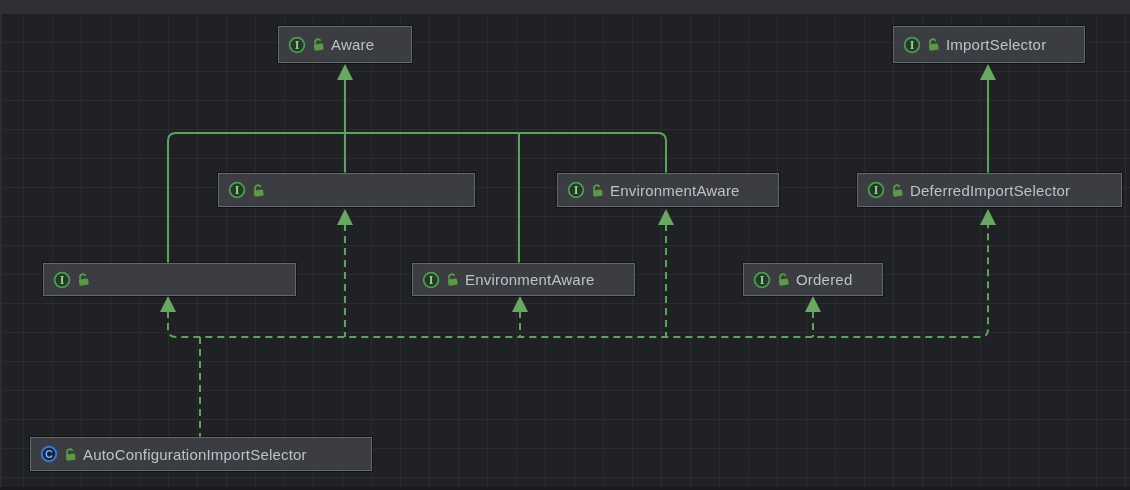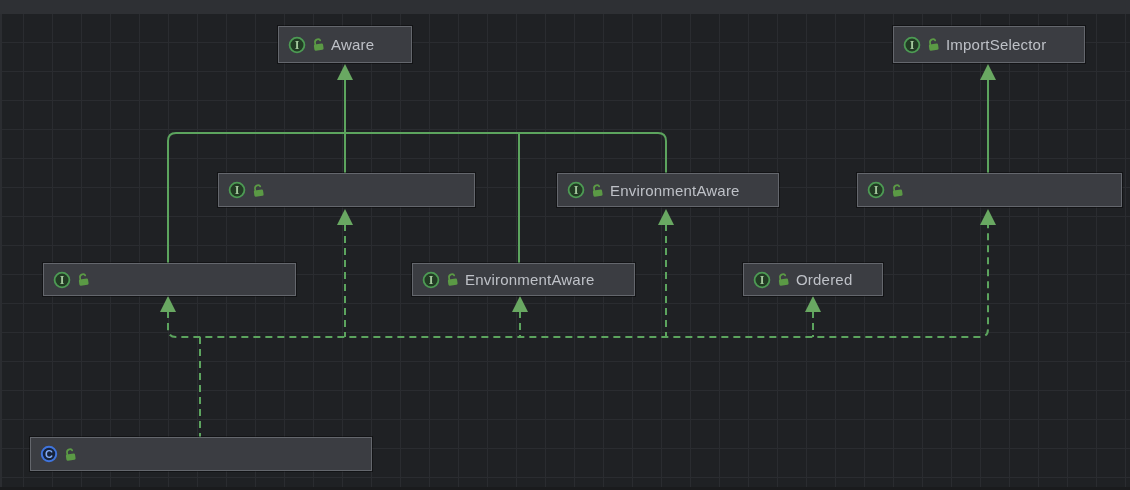--- a/index.html
+++ b/index.html
@@ -129,20 +129,21 @@
             <circle cx="9" cy="9" r="7.4" fill="#223b24" stroke="#4d9b54" stroke-width="1.8"></circle>
             <text x="9" y="13" text-anchor="middle" font-family="Liberation Serif,serif" font-size="12" font-weight="bold" fill="#a3c79c">I</text>
           </svg>
         </span>
         <span class="icon">
           <svg width="15" height="15" viewBox="0 0 15 15" style="transform:rotate(-8deg)">
             <path d="M4.3 7.3 V5.5 A3 3 0 0 1 9.8 3.6" fill="none" stroke="#5b9a45" stroke-width="1.7" stroke-linecap="round"></path>
             <rect x="2.7" y="7" width="9.3" height="6.3" rx="1.3" fill="#5b9a45"></rect>
           </svg>
         </span>
+        <span class="label">DeferredImportSelector</span>
       </div>
       <div class="node" style="left: 43px; top: 263px; width: 253px; height: 33px;">
         <span class="icon">
           <svg width="18" height="18" viewBox="0 0 18 18">
             <circle cx="9" cy="9" r="7.4" fill="#223b24" stroke="#4d9b54" stroke-width="1.8"></circle>
             <text x="9" y="13" text-anchor="middle" font-family="Liberation Serif,serif" font-size="12" font-weight="bold" fill="#a3c79c">I</text>
           </svg>
         </span>
         <span class="icon">
           <svg width="15" height="15" viewBox="0 0 15 15" style="transform:rotate(-8deg)">
@@ -187,16 +188,17 @@
             <circle cx="9" cy="9" r="7.2" fill="#16233c" stroke="#3f74dd" stroke-width="2"></circle>
             <text x="9" y="12.8" text-anchor="middle" font-family="Liberation Sans,sans-serif" font-size="11" font-weight="bold" fill="#82aaf5">C</text>
           </svg>
         </span>
         <span class="icon">
           <svg width="15" height="15" viewBox="0 0 15 15" style="transform:rotate(-8deg)">
             <path d="M4.3 7.3 V5.5 A3 3 0 0 1 9.8 3.6" fill="none" stroke="#5b9a45" stroke-width="1.7" stroke-linecap="round"></path>
             <rect x="2.7" y="7" width="9.3" height="6.3" rx="1.3" fill="#5b9a45"></rect>
           </svg>
         </span>
+        <span class="label">AutoConfigurationImportSelector</span>
       </div>
     </div>
   <div class="bottomstrip"></div>
 </div>
 
 </body></html>

